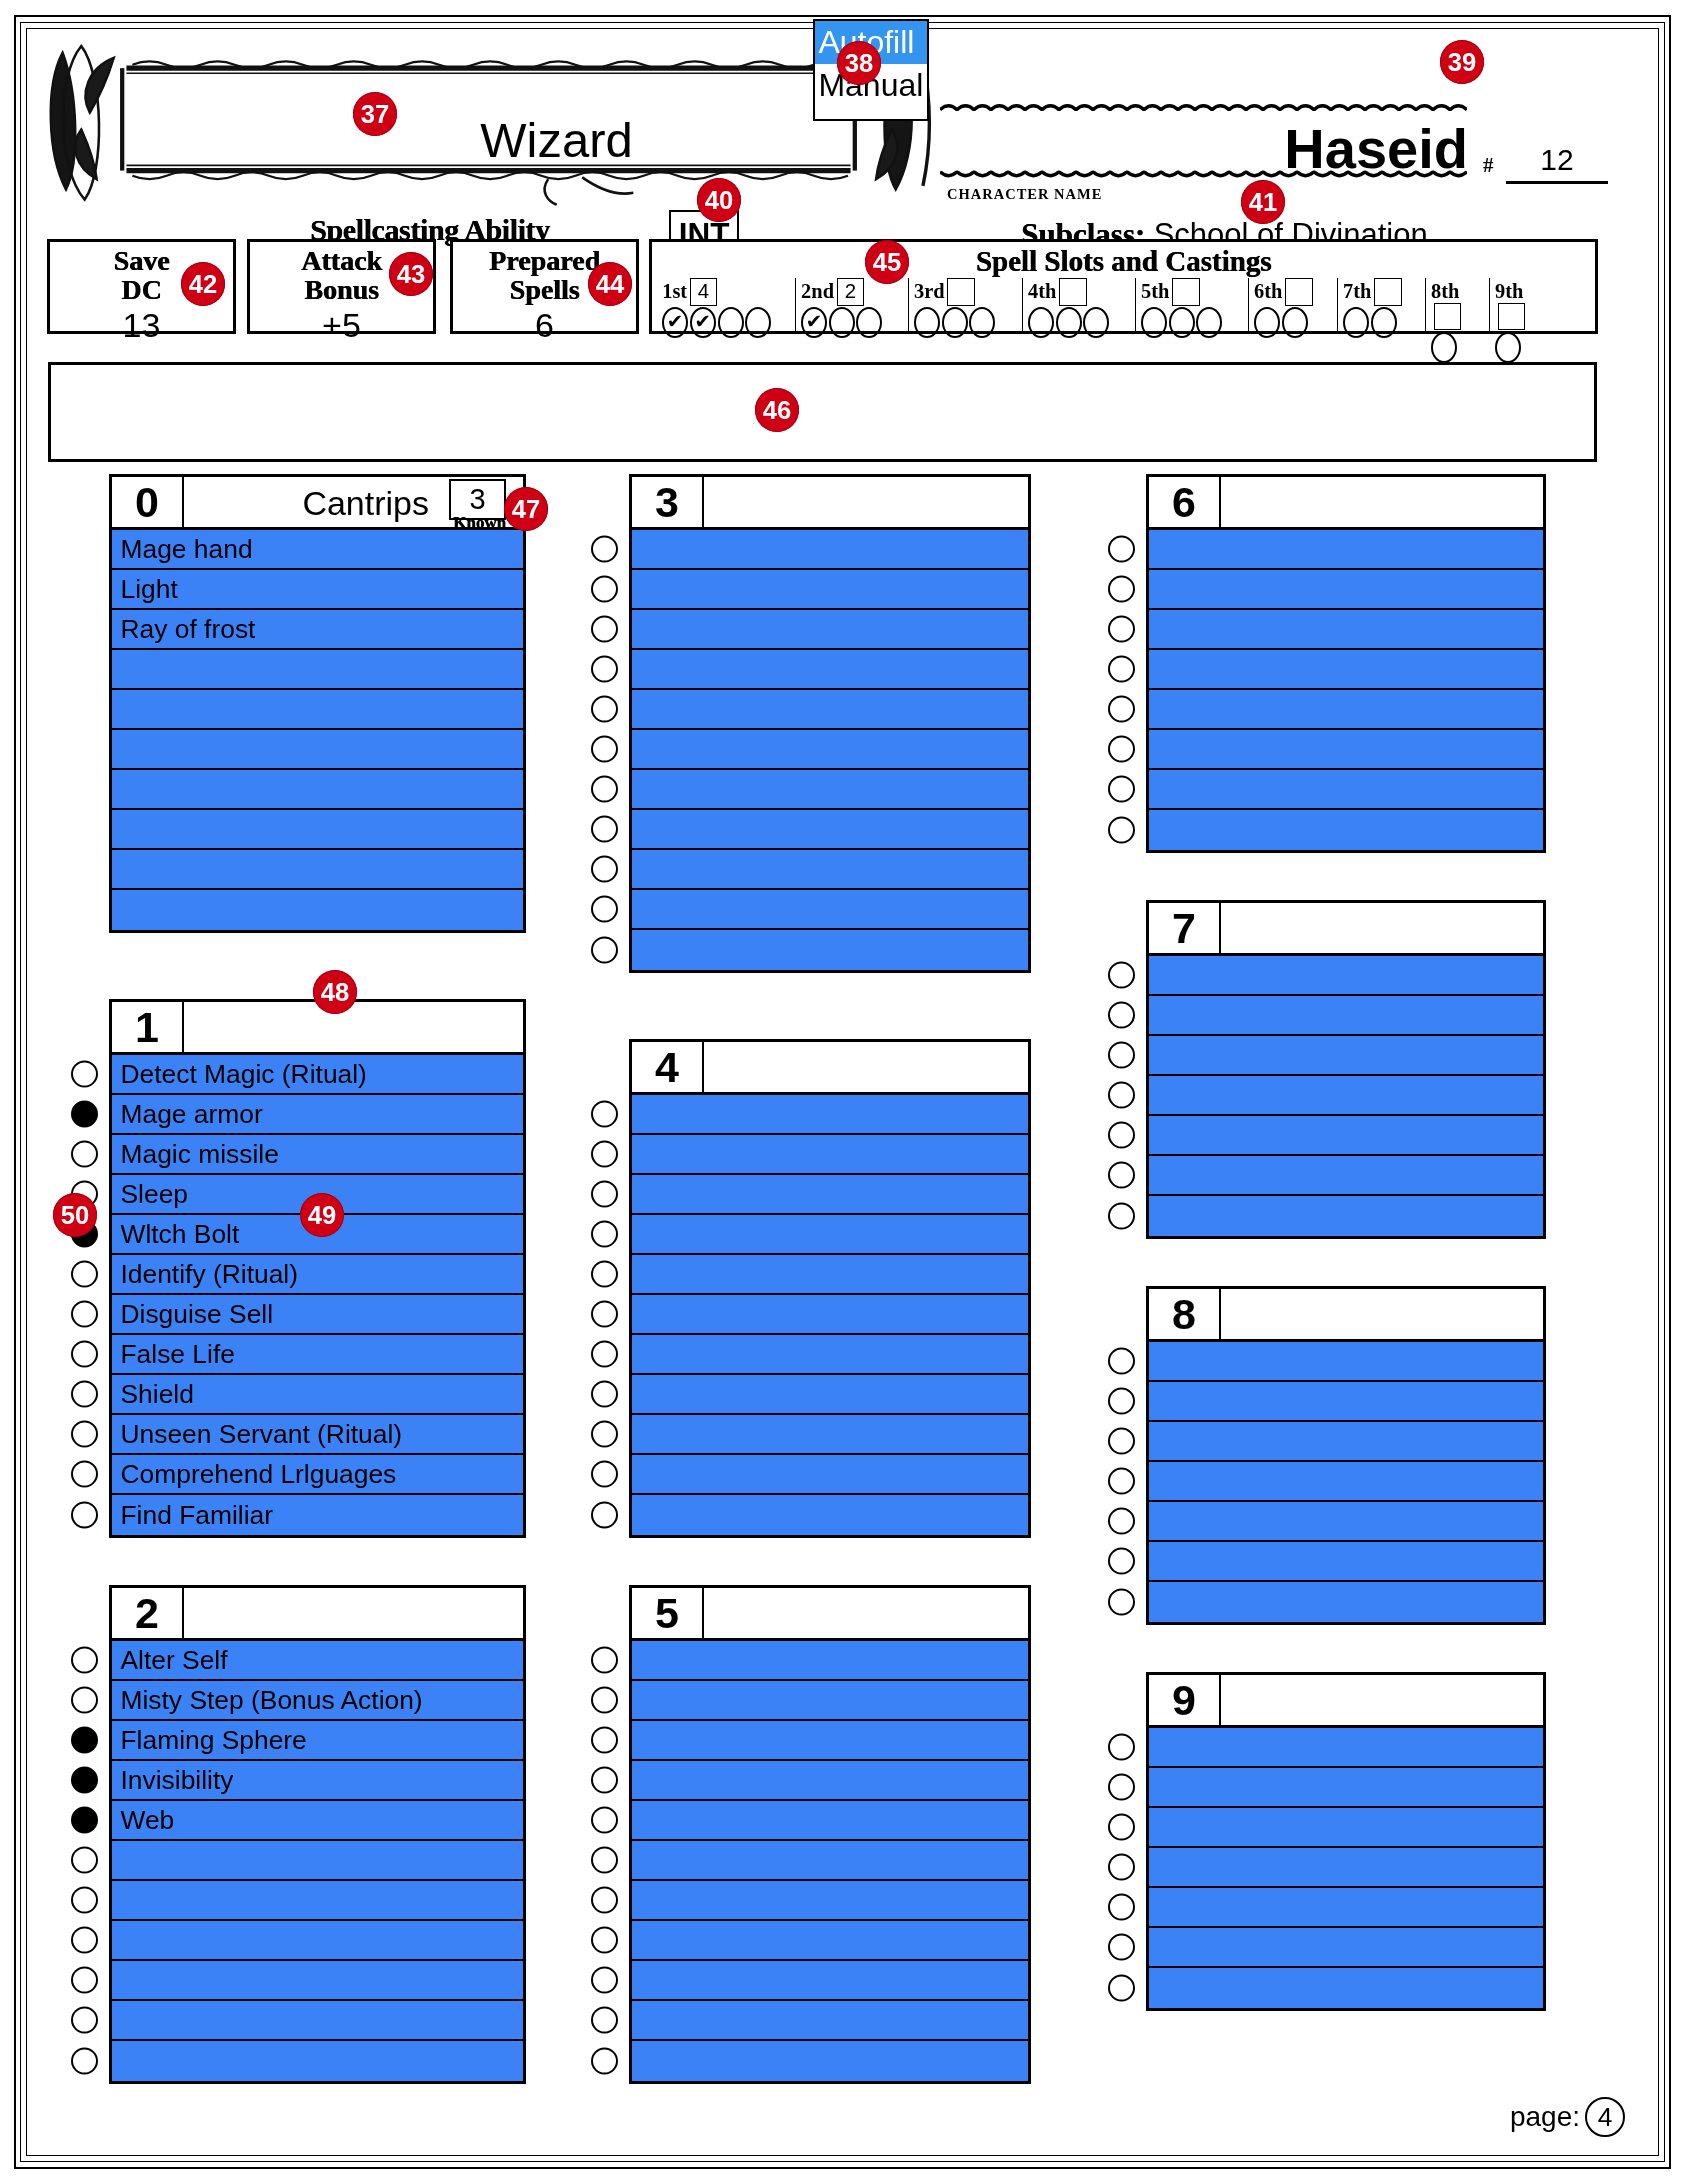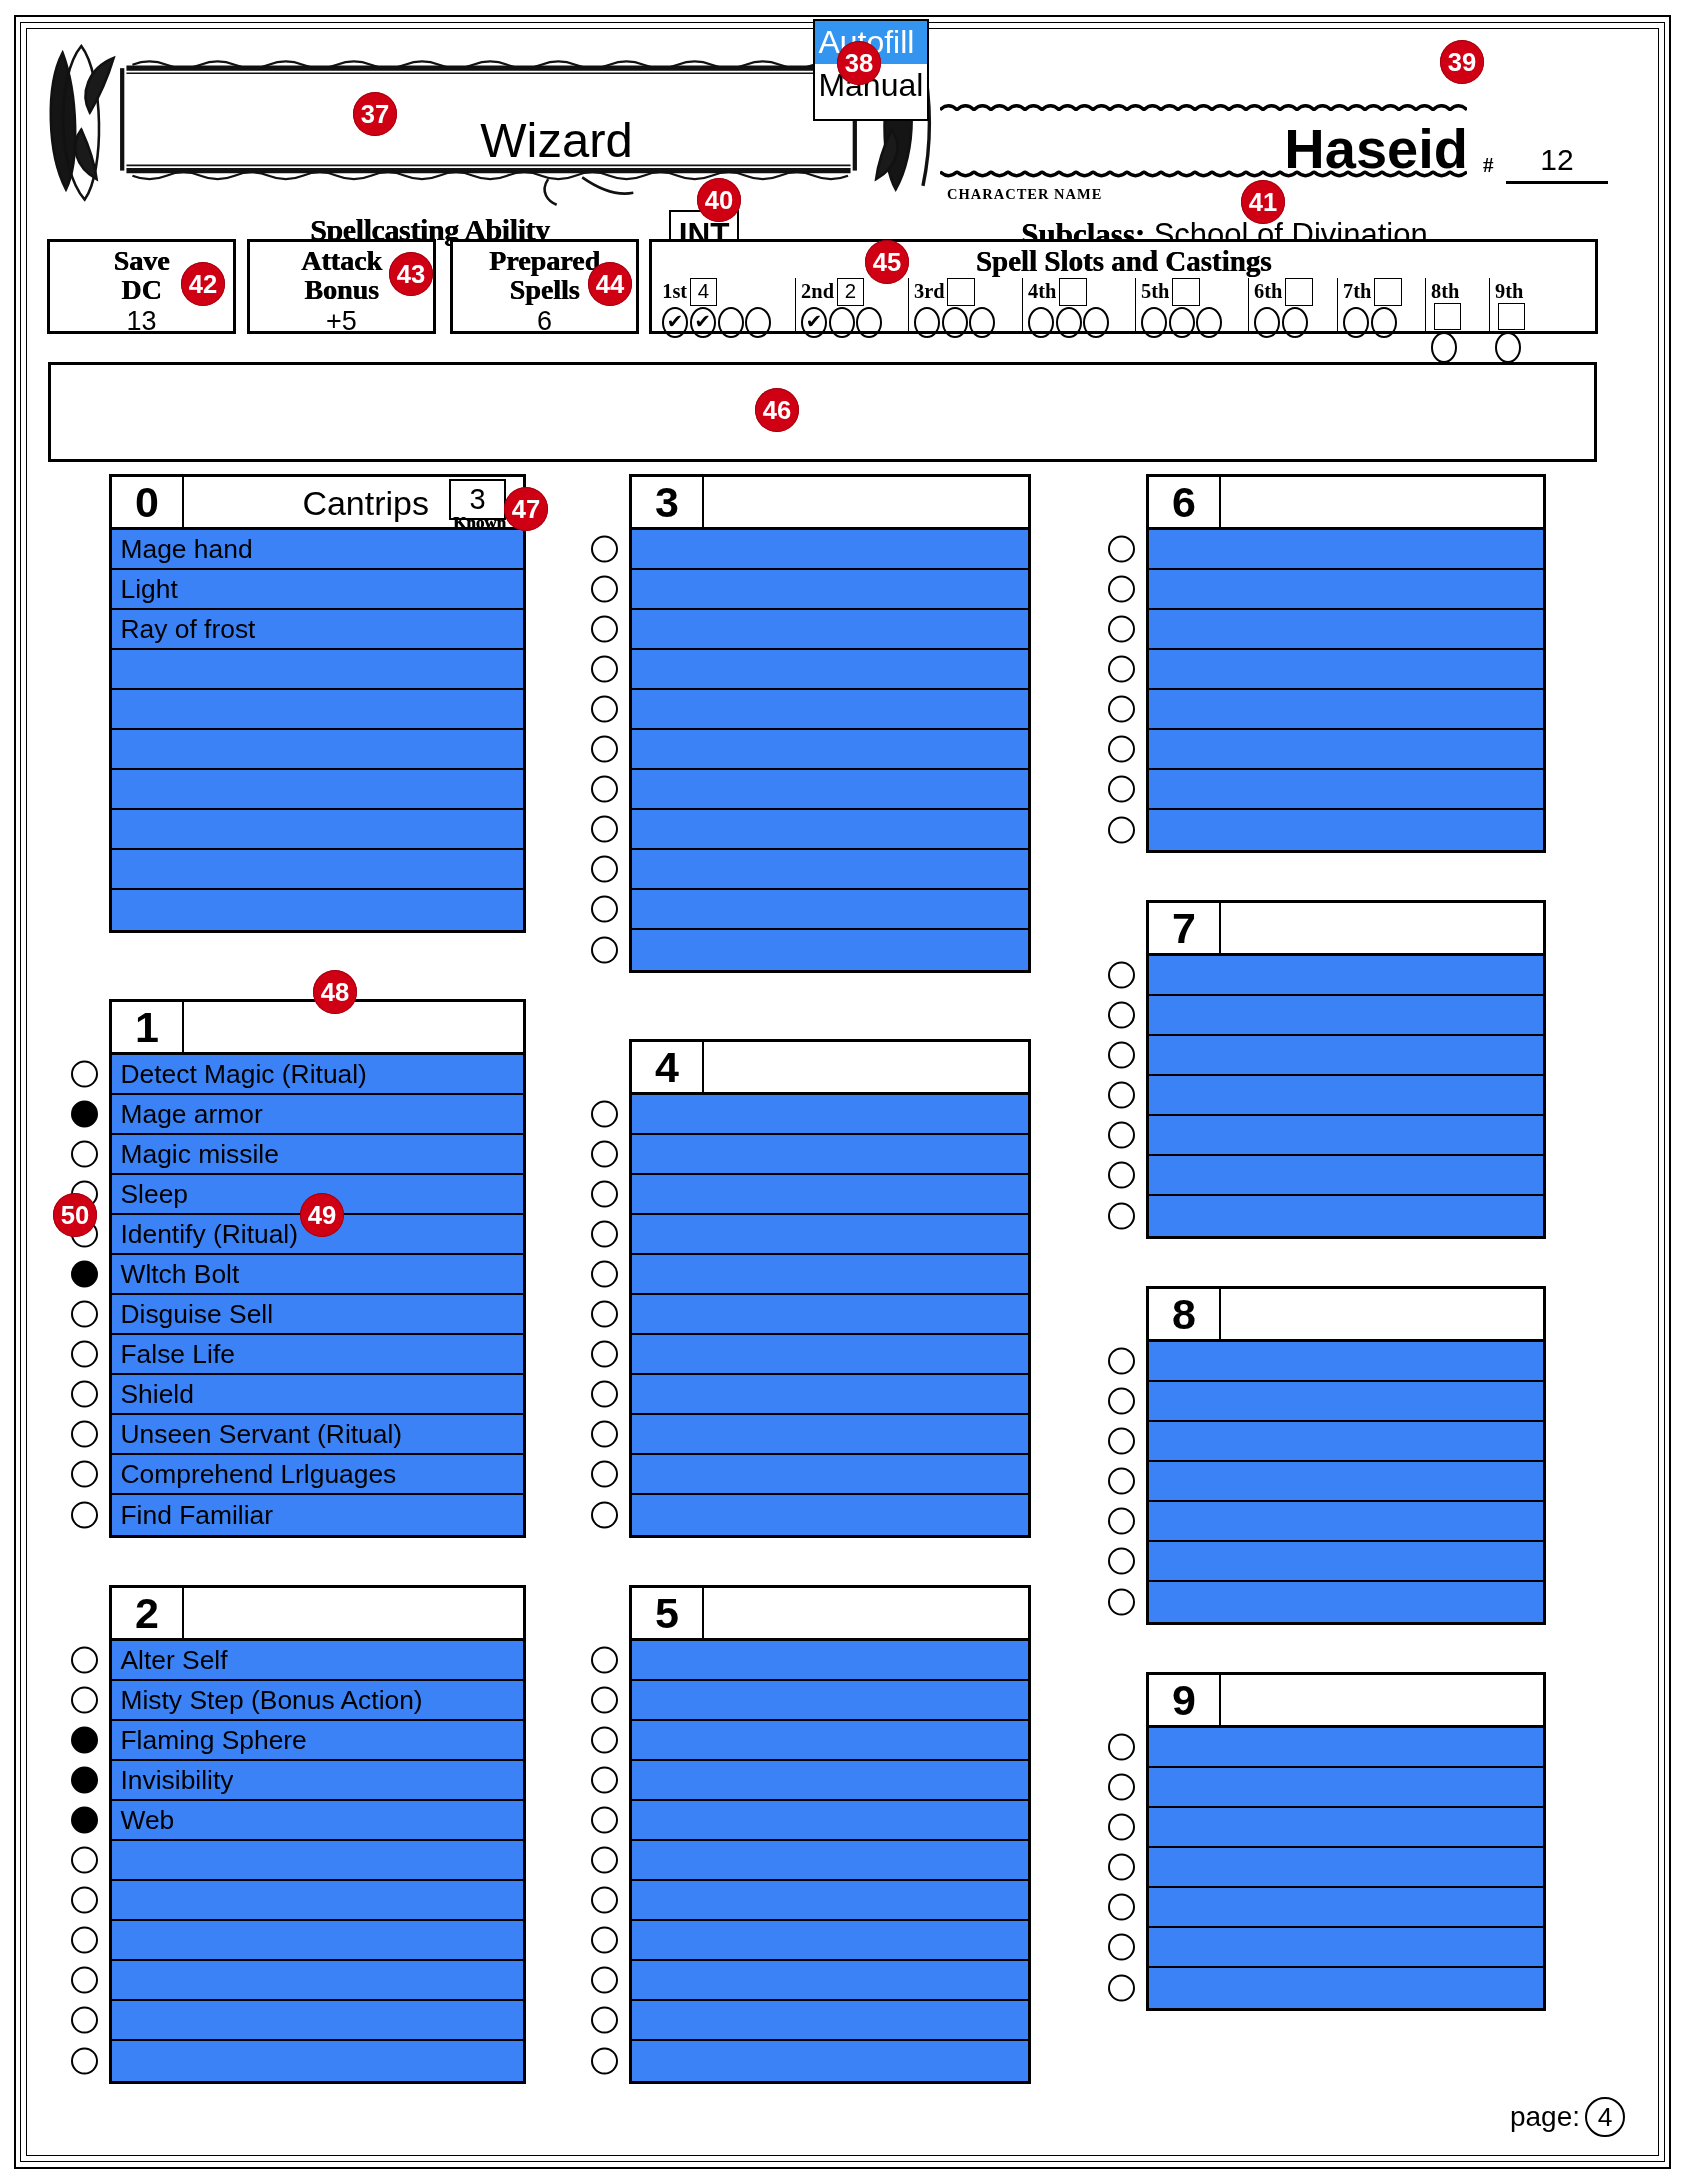--- a/index.html
+++ b/index.html
@@ -27,21 +27,21 @@
   .lvl-val{position:absolute;left:1469px;top:109px;width:102px;border-bottom:3.4px solid #000;text-align:center;font-size:30px;padding-bottom:4.3px;}
 
   .spellability-label{position:absolute;left:273px;top:179px;font-size:30px;font-weight:700;font-family:"Liberation Serif",serif;letter-spacing:-0.4px;text-shadow:0.5px 0 0 #000;}
   .int-box{position:absolute;left:632px;top:176px;width:66px;height:44px;border:2.6px solid #000;background:#fff;display:flex;align-items:center;justify-content:center;font-size:31.5px;font-weight:700;}
   .subclass-row{position:absolute;left:984px;top:183px;font-size:31px;white-space:nowrap;}
   .subclass-row b{font-family:"Liberation Serif",serif;text-shadow:0.5px 0 0 #000;}
 
   
   .stat{position:absolute;top:239px;border:3.4px solid #000;background:#fff;text-align:center;}
   .stat .t{font-family:"Liberation Serif",serif;font-weight:700;font-size:28px;line-height:1.03;margin-top:5.1px;text-shadow:0.6px 0 0 #000;}
-  .stat .v{font-size:27px;margin-top:1.7px;}
+  .stat .v{font-size:34px;margin-top:1.7px;}
   #stat-dc{left:47px;width:183px;height:89px;}
   #stat-atk{left:247px;width:183px;height:89px;}
   #stat-prep{left:450px;width:183px;height:89px;}
 
   
   .slots{position:absolute;left:649px;top:239px;width:943px;height:89px;border:3.4px solid #000;background:#fff;}
   .slots-title{position:absolute;left:0;right:0;top:2.6px;text-align:center;font-family:"Liberation Serif",serif;font-weight:700;font-size:29px;text-shadow:0.6px 0 0 #000;}
   .slotgrp{position:absolute;top:36px;border-left:1.7px solid #000;height:53px;padding-left:5.1px;box-sizing:border-box;}
   .slotgrp:first-of-type{border-left:none;}
   .slotgrp .lab{font-family:"Liberation Serif",serif;font-weight:700;font-size:20.4px;display:inline-block;vertical-align:top;margin-top:1.7px;}
@@ -255,26 +255,26 @@
           </div>
           <div class="row">
             <span class="bullet"></span>
             <span class="txt">Magic missile</span>
           </div>
           <div class="row">
             <span class="bullet"></span>
             <span class="txt">Sleep</span>
           </div>
           <div class="row">
-            <span class="bullet"></span>
-            <span class="txt">Identify (Ritual)</span>
-          </div>
-          <div class="row">
             <span class="bullet filled"></span>
             <span class="txt">Wltch Bolt</span>
+          </div>
+          <div class="row">
+            <span class="bullet"></span>
+            <span class="txt">Identify (Ritual)</span>
           </div>
           <div class="row">
             <span class="bullet"></span>
             <span class="txt">Disguise Sell</span>
           </div>
           <div class="row">
             <span class="bullet"></span>
             <span class="txt">False Life</span>
           </div>
           <div class="row">

